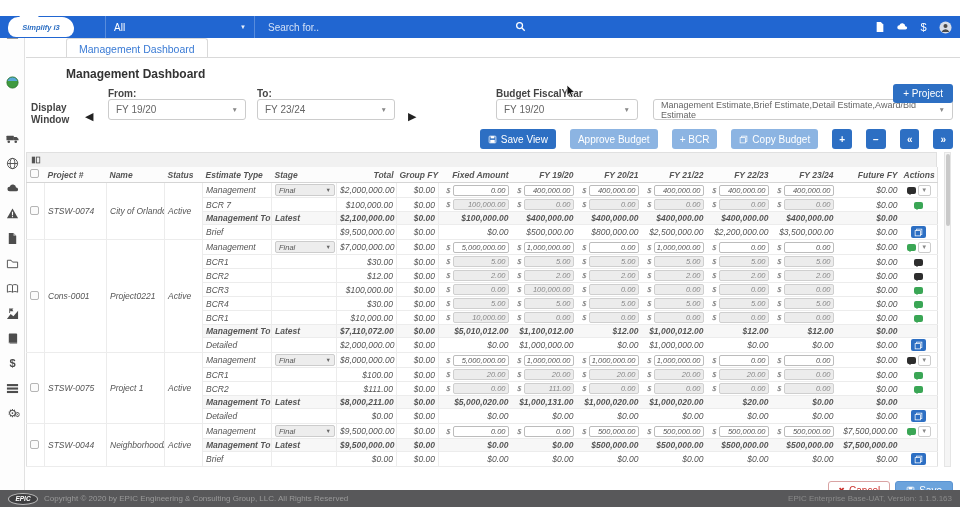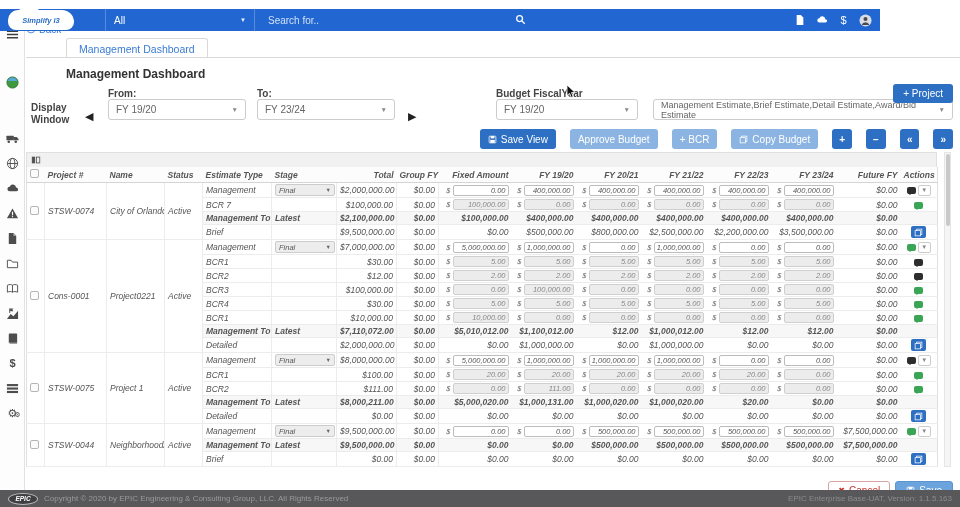--- a/index.html
+++ b/index.html
@@ -1,21 +1,21 @@
 <!DOCTYPE html>
 <html><head>
 <meta charset="utf-8">
 <style>
   * { margin:0; padding:0; box-sizing:border-box; }
   html,body { width:960px; height:507px; overflow:hidden; background:#fff;
     font-family:"Liberation Sans", sans-serif; color:#555; }
   .page { position:relative; width:960px; height:507px; }
 
   
-  .navbar { position:absolute; top:9px; left:0; width:880px; height:22px; background:#2166d1; display:flex; align-items:center; z-index:30; }
+  .navbar { position:absolute; top:16px; left:0; width:960px; height:22px; background:#2166d1; display:flex; align-items:center; z-index:30; }
   .logo { position:absolute; left:8px; top:1px; width:66px; height:20px; background:#fff; border-radius:10px 12px 8px 8px; display:flex; align-items:center; justify-content:center; }
   .logo::before { content:""; position:absolute; left:10px; top:-4px; width:22px; height:14px; background:#fff; border-radius:50%; }
   .logo span { position:relative; font-size:7.5px; font-weight:bold; font-style:italic; color:#2d6fc3; z-index:1; }
   .nav-all { position:absolute; left:105px; top:0; width:150px; height:22px; display:flex; align-items:center; justify-content:space-between; padding:0 8px; border-left:1px solid rgba(255,255,255,.25); border-right:1px solid rgba(255,255,255,.25); color:#fff; font-size:10px; cursor:pointer; }
   .nav-all .car { font-size:6px; opacity:.9; }
   .nav-search { position:absolute; left:262px; top:0; width:270px; height:22px; display:flex; align-items:center; justify-content:space-between; padding:0 6px; color:rgba(255,255,255,.8); font-size:10px; }
   .nav-right { position:absolute; right:8px; top:0; height:22px; display:flex; align-items:center; gap:9px; }
   .nav-right .nicon { width:13px; height:13px; display:flex; align-items:center; justify-content:center; color:#fff; font-size:11px; cursor:pointer; }
 
   

